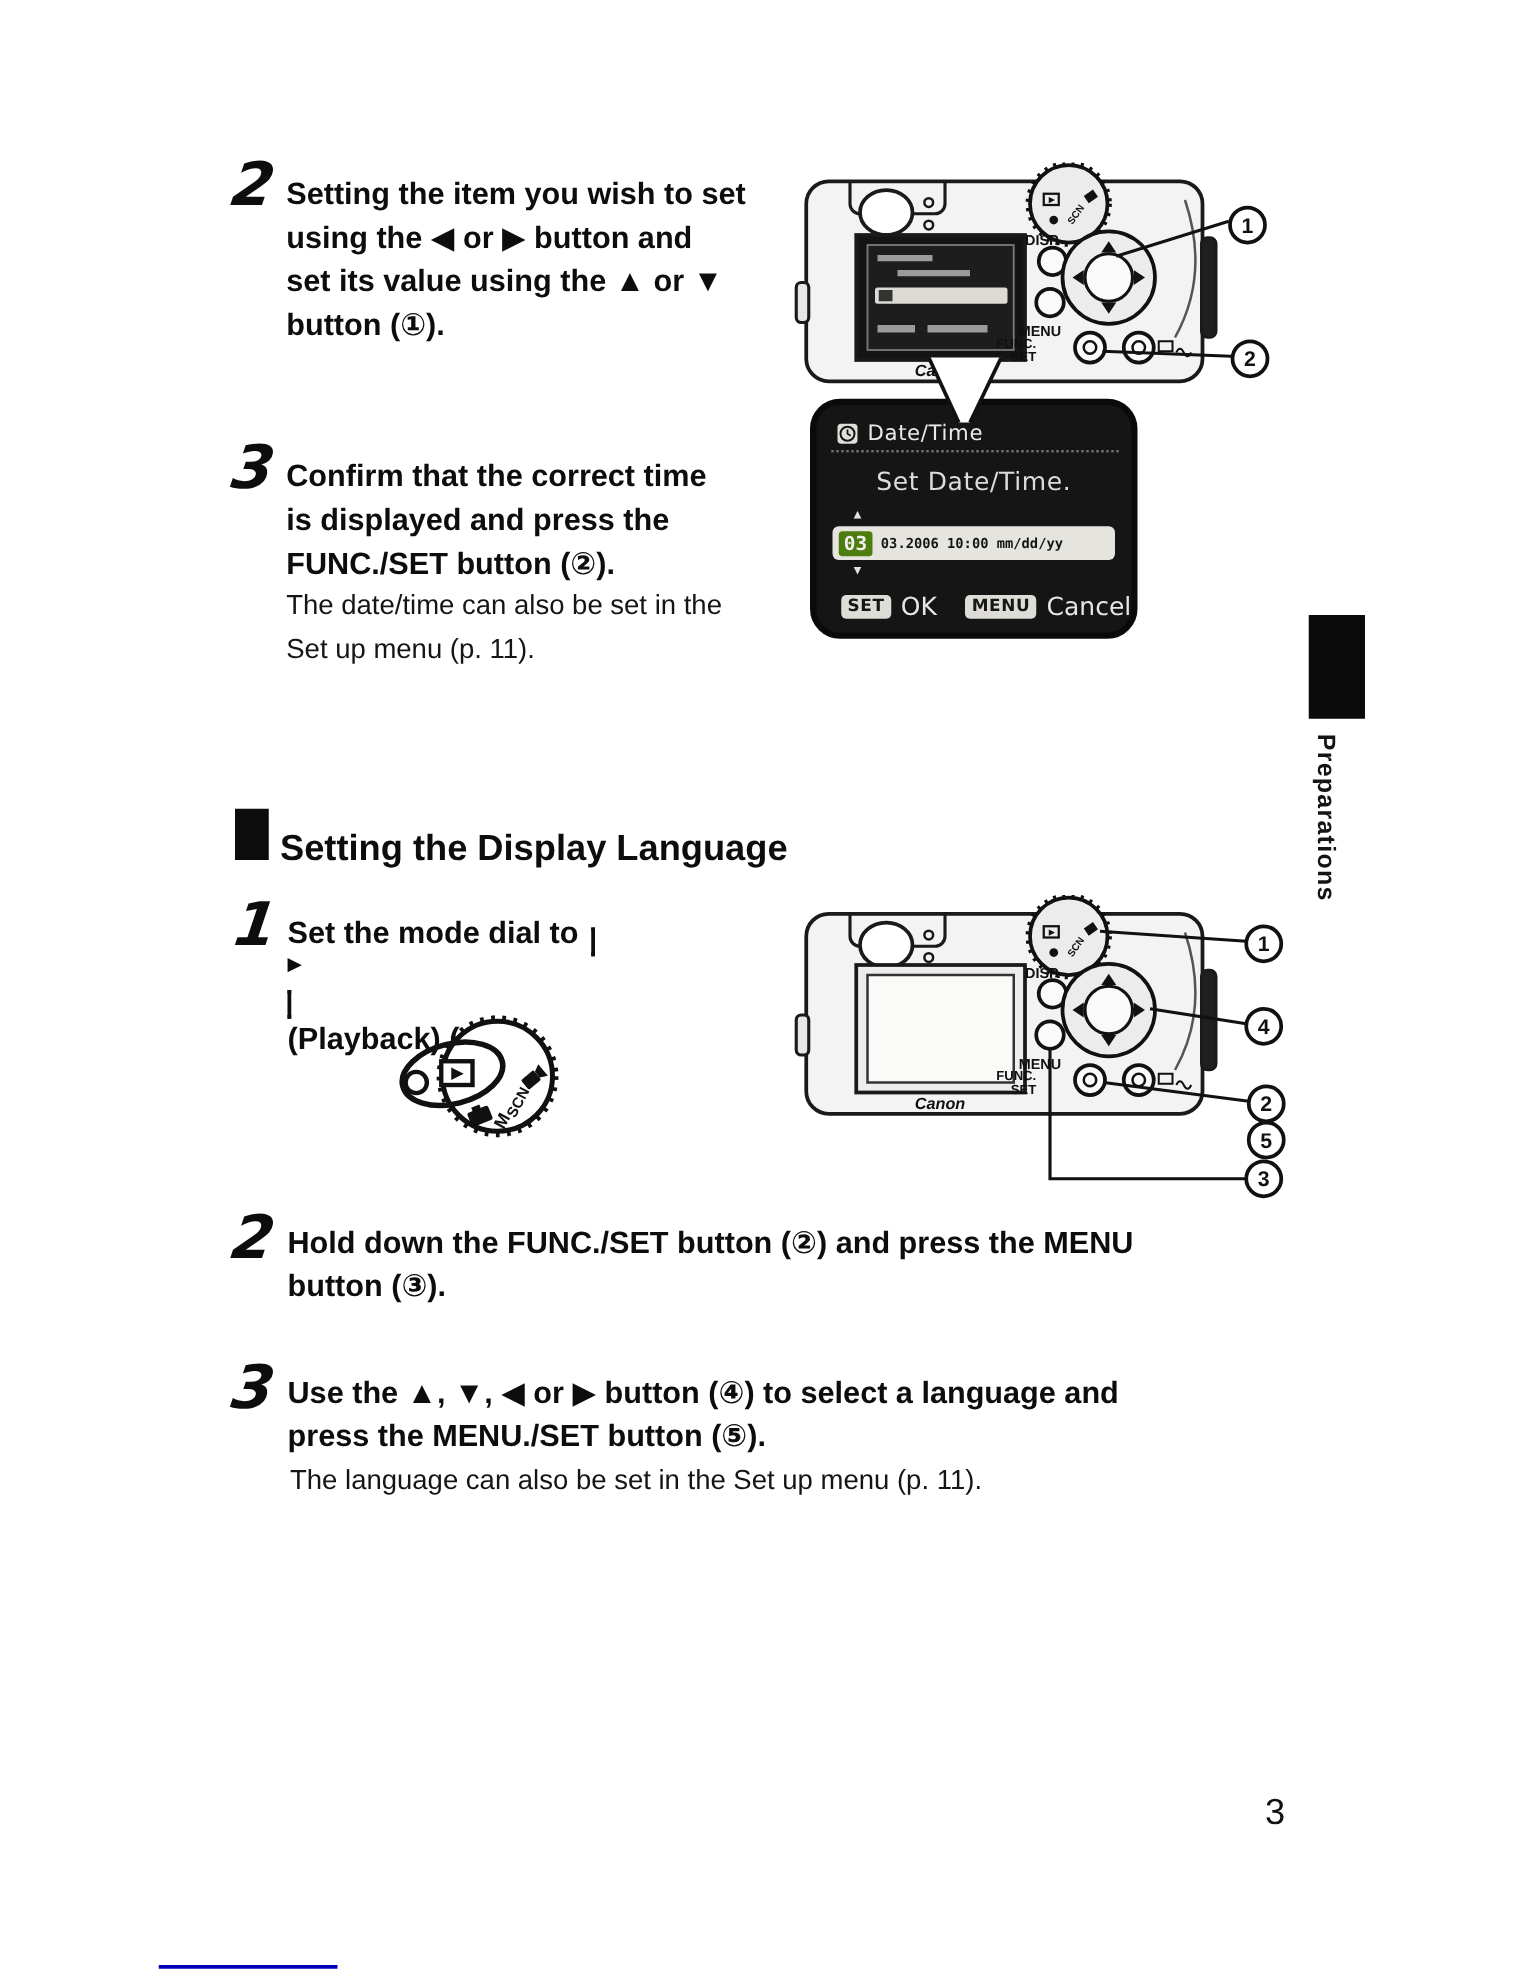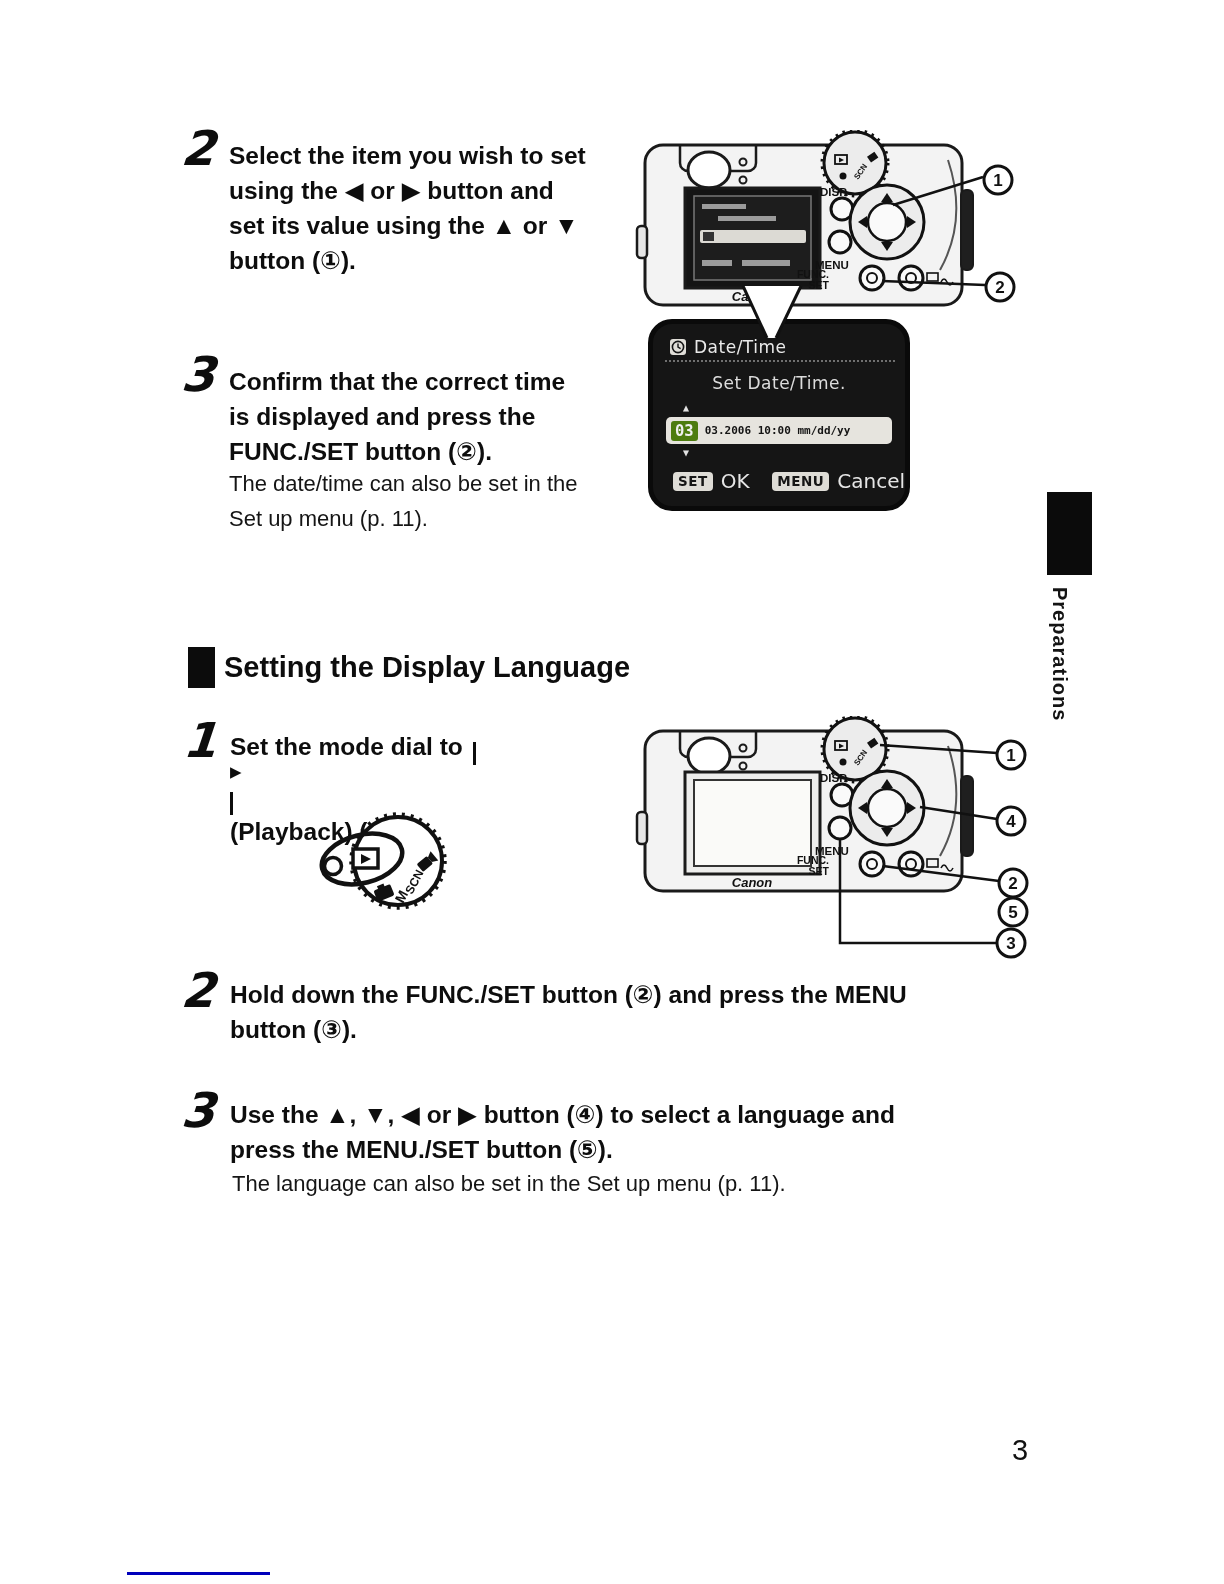--- a/index.html
+++ b/index.html
@@ -15,37 +15,37 @@
   .btext span{display:block;white-space:nowrap;}
   .btext .inline-row{display:block;white-space:nowrap;}
   .btext .inline-row > span{display:inline;}
 
   
   .ntext{position:absolute;font-size:22px;line-height:35px;color:#151515;}
   .ntext span{display:block;white-space:nowrap;}
 
   
   .sec-square{position:absolute;background:#0c0c0c;}
-  .sec-title{position:absolute;font-weight:bold;font-size:29px;color:#0d0d0d;white-space:nowrap;}
+  .sec-title{position:absolute;font-weight:bold;font-size:29px;color:#0d0d0d;white-space:nowrap;margin-top:12px;}
 
   
   .pb-box{display:inline-flex;align-items:center;justify-content:center;width:37px;height:27px;
           border:3.5px solid #0d0d0d;margin-left:10px;vertical-align:-4px;font-size:15px;line-height:1;}
 
   
   svg.illus{position:absolute;}
 
   
   .lcd-blowup{position:absolute;box-sizing:border-box;background:var(--screen_bg,#151515);
               border:5px solid #0a0a0a;border-radius:24px;z-index:2;
               font-family:"DejaVu Sans",sans-serif;}
   .lcd-header{display:flex;align-items:center;gap:7px;margin:13px 0 0 16px;}
   .lcd-title{color:#e9e9e9;font-size:17px;letter-spacing:0.5px;}
   .lcd-rule{margin:3px 10px 0 12px;border-bottom:2px dotted #6f6f6f;}
-  .lcd-sub{margin-top:11px;text-align:center;color:#dcdcdc;font-size:17px;letter-spacing:0.5px;}
+  .lcd-sub{margin-top:11px;text-align:center;color:#dcdcdc;font-size:20px;letter-spacing:0.5px;}
   .lcd-datebar{position:relative;margin:24px 13px 0 13px;height:27px;background:#e6e4de;
                border-radius:5px;display:flex;align-items:center;padding:0 5px;
                font-family:"DejaVu Sans Mono","DejaVu Sans",monospace;}
   .lcd-datebar .sel{background:#4d7c0f;color:#f0f0f0;font-size:15.5px;font-weight:bold;
                     padding:1px 4px;border-radius:3px;}
   .lcd-datebar .rest{color:#141414;font-size:11px;font-weight:bold;margin-left:7px;white-space:nowrap;}
   .up-arr,.dn-arr{position:absolute;left:17px;font-size:10px;color:#e2e2e2;line-height:1;}
   .up-arr{top:-14px;} .dn-arr{bottom:-14px;}
   .lcd-foot{display:flex;align-items:center;margin:25px 0 0 20px;}
   .lcd-foot .badge{background:#dedcd6;color:#161616;font-size:13.5px;font-weight:bold;
@@ -68,21 +68,21 @@
   .cam-line{stroke:#1a1a1a;fill:none;}
   text.camlbl{font-family:"Liberation Sans","DejaVu Sans",sans-serif;font-weight:bold;fill:#111;}
 </style>
 </head>
 <body>
 
 <div class="page">
 
   <div class="stepnum" style="left:186px;top:124px;">2</div>
   <div class="btext" style="left:229px;top:138px;width:470px;">
-    <span>Select the item you wish to set</span>
+    <span>Setting the item you wish to set</span>
     <span>using the ◀ or ▶ button and</span>
     <span>set its value using the ▲ or ▼</span>
     <span>button (①).</span>
   </div>
 
   <svg class="illus" style="left:630px;top:130px;z-index:1;" width="410" height="190" viewBox="0 0 410 190">
     <g class="cam-line" stroke-width="3">
       <rect x="15" y="15" width="317" height="160" rx="18" fill="#f3f3f3"></rect>
       <path d="M50,15 v18 a8,8 0 0 0 8,8 h60 a8,8 0 0 0 8,-8 v-18" stroke-width="2.5"></path>
       <path d="M318,30 q20,60 -8,110" stroke="#555" stroke-width="2"></path>

